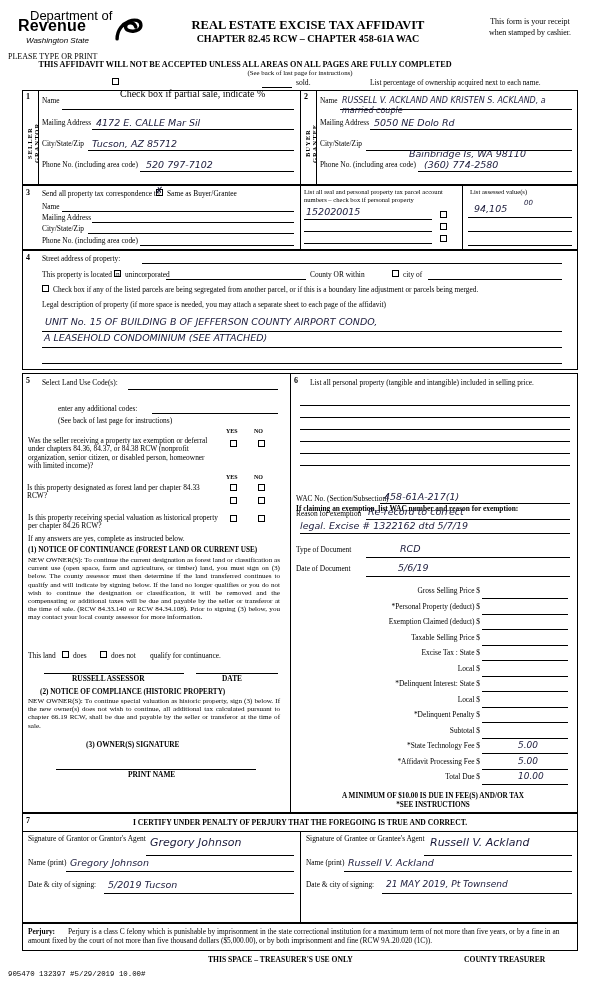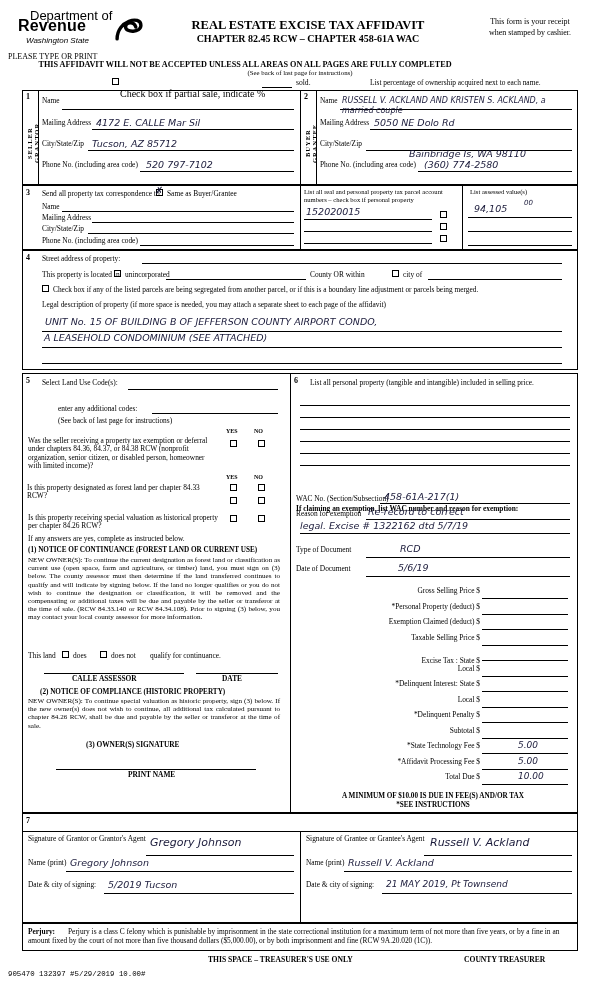--- a/index.html
+++ b/index.html
@@ -200,25 +200,25 @@
 
   <div class="lbl" style="left:28px;top:651px;">This land</div>
   <div class="cb" style="left:62px;top:651px;"></div>
   <div class="lbl" style="left:73px;top:651px;">does</div>
   <div class="cb" style="left:100px;top:651px;"></div>
   <div class="lbl" style="left:111px;top:651px;">does not</div>
   <div class="lbl" style="left:150px;top:651px;">qualify for continuance.</div>
 
   <div class="ul" style="left:44px;top:672px;width:140px;"></div>
   <div class="ul" style="left:196px;top:672px;width:82px;"></div>
-  <div class="lbl-b" style="left:72px;top:674px;">CALLE ASSESSOR</div>
+  <div class="lbl-b" style="left:72px;top:674px;">RUSSELL ASSESSOR</div>
   <div class="lbl-b" style="left:222px;top:674px;">DATE</div>
 
   <div class="lbl-b" style="left:40px;top:688px;font-size:7.2px;">(2) NOTICE OF COMPLIANCE (HISTORIC PROPERTY)</div>
-  <div class="lbl" style="left:28px;top:697px;width:252px;line-height:8.2px;font-size:7.1px;text-align:justify;">NEW OWNER(S): To continue special valuation as historic property, sign (3) below. If the new owner(s) does not wish to continue, all additional tax calculated pursuant to chapter 84.26 RCW, shall be due and payable by the seller or transferor at the time of sale.</div>
+  <div class="lbl" style="left:28px;top:697px;width:252px;line-height:8.2px;font-size:7.1px;text-align:justify;">NEW OWNER(S): To continue special valuation as historic property, sign (3) below. If the new owner(s) does not wish to continue, all additional tax calculated pursuant to chapter 66.19 RCW, shall be due and payable by the seller or transferor at the time of sale.</div>
 
   <div class="lbl-b" style="left:86px;top:740px;font-size:7.4px;">(3) OWNER(S) SIGNATURE</div>
   <div class="ul" style="left:56px;top:768px;width:200px;"></div>
   <div class="lbl-b" style="left:128px;top:770px;">PRINT NAME</div>
 
   <div class="secnum" style="left:294px;top:376px;">6</div>
   <div class="lbl" style="left:310px;top:378px;width:250px;line-height:9px;">List all  personal property (tangible and intangible) included in selling price.</div>
   <div class="ul" style="left:300px;top:404px;width:270px;"></div>
   <div class="ul" style="left:300px;top:416px;width:270px;"></div>
   <div class="ul" style="left:300px;top:428px;width:270px;"></div>
@@ -260,21 +260,21 @@
         <span style="position: absolute; right: 92px; top: 0px; font-size: 7.4px; white-space: nowrap;">Exemption Claimed (deduct) $</span>
         <span style="position: absolute; left: 186px; top: 11px; width: 86px; border-bottom: 1px solid rgb(0, 0, 0); height: 1px;"></span>
         <span style="position: absolute; left: 222px; top: -1px; font-family: &quot;DejaVu Sans&quot;, sans-serif; font-style: italic; font-size: 9px; color: rgb(26, 26, 58);"></span>
       </div>
       <div style="position: relative; height: 15.5px;">
         <span style="position: absolute; right: 92px; top: 0px; font-size: 7.4px; white-space: nowrap;">Taxable Selling Price $</span>
         <span style="position: absolute; left: 186px; top: 11px; width: 86px; border-bottom: 1px solid rgb(0, 0, 0); height: 1px;"></span>
         <span style="position: absolute; left: 222px; top: -1px; font-family: &quot;DejaVu Sans&quot;, sans-serif; font-style: italic; font-size: 9px; color: rgb(26, 26, 58);"></span>
       </div>
       <div style="position: relative; height: 15.5px;">
-        <span style="position: absolute; right: 92px; top: 8px; font-size: 7.4px; white-space: nowrap; padding-left: 12px;">Excise Tax : State $</span>
+        <span style="position: absolute; right: 92px; top: 0px; font-size: 7.4px; white-space: nowrap; padding-left: 12px;">Excise Tax : State $</span>
         <span style="position: absolute; left: 186px; top: 11px; width: 86px; border-bottom: 1px solid rgb(0, 0, 0); height: 1px;"></span>
         <span style="position: absolute; left: 222px; top: -1px; font-family: &quot;DejaVu Sans&quot;, sans-serif; font-style: italic; font-size: 9px; color: rgb(26, 26, 58);"></span>
       </div>
       <div style="position: relative; height: 15.5px;">
         <span style="position: absolute; right: 92px; top: 0px; font-size: 7.4px; white-space: nowrap;">Local $</span>
         <span style="position: absolute; left: 186px; top: 11px; width: 86px; border-bottom: 1px solid rgb(0, 0, 0); height: 1px;"></span>
         <span style="position: absolute; left: 222px; top: -1px; font-family: &quot;DejaVu Sans&quot;, sans-serif; font-style: italic; font-size: 9px; color: rgb(26, 26, 58);"></span>
       </div>
       <div style="position: relative; height: 15.5px;">
         <span style="position: absolute; right: 92px; top: 0px; font-size: 7.4px; white-space: nowrap;">*Delinquent Interest: State $</span>
@@ -313,20 +313,21 @@
       </div>
     </div>
 
   <div class="lbl-b" style="left:300px;top:792px;width:266px;text-align:center;font-size:7.2px;">A MINIMUM OF $10.00 IS DUE IN FEE(S) AND/OR TAX</div>
   <div class="lbl-b" style="left:300px;top:801px;width:266px;text-align:center;font-size:7.2px;">*SEE INSTRUCTIONS</div>
 
   <div class="box" style="left:22px;top:813px;width:556px;height:110px;"></div>
   <div class="hline" style="left:22px;top:831px;width:556px;"></div>
   <div class="vline" style="left:300px;top:831px;height:92px;"></div>
   <div class="secnum" style="left:26px;top:816px;">7</div>
+  <div class="lbl-b" style="left:22px;top:818px;width:556px;text-align:center;font-size:7.6px;">I CERTIFY UNDER PENALTY OF PERJURY THAT THE FOREGOING IS TRUE AND CORRECT.</div>
 
   <div class="lbl" style="left:28px;top:834px;width:120px;line-height:9px;">Signature of Grantor or Grantor's Agent</div>
   <div class="hw hw-lg" style="left:150px;top:836px;">Gregory Johnson</div>
   <div class="ul" style="left:146px;top:854px;width:148px;"></div>
   <div class="lbl" style="left:28px;top:858px;">Name (print)</div>
   <div class="ul" style="left:66px;top:870px;width:228px;"></div>
   <div class="hw" style="left:70px;top:857px;">Gregory Johnson</div>
   <div class="lbl" style="left:28px;top:880px;">Date &amp; city of signing:</div>
   <div class="ul" style="left:104px;top:892px;width:190px;"></div>
   <div class="hw" style="left:108px;top:879px;">5/2019 Tucson</div>

